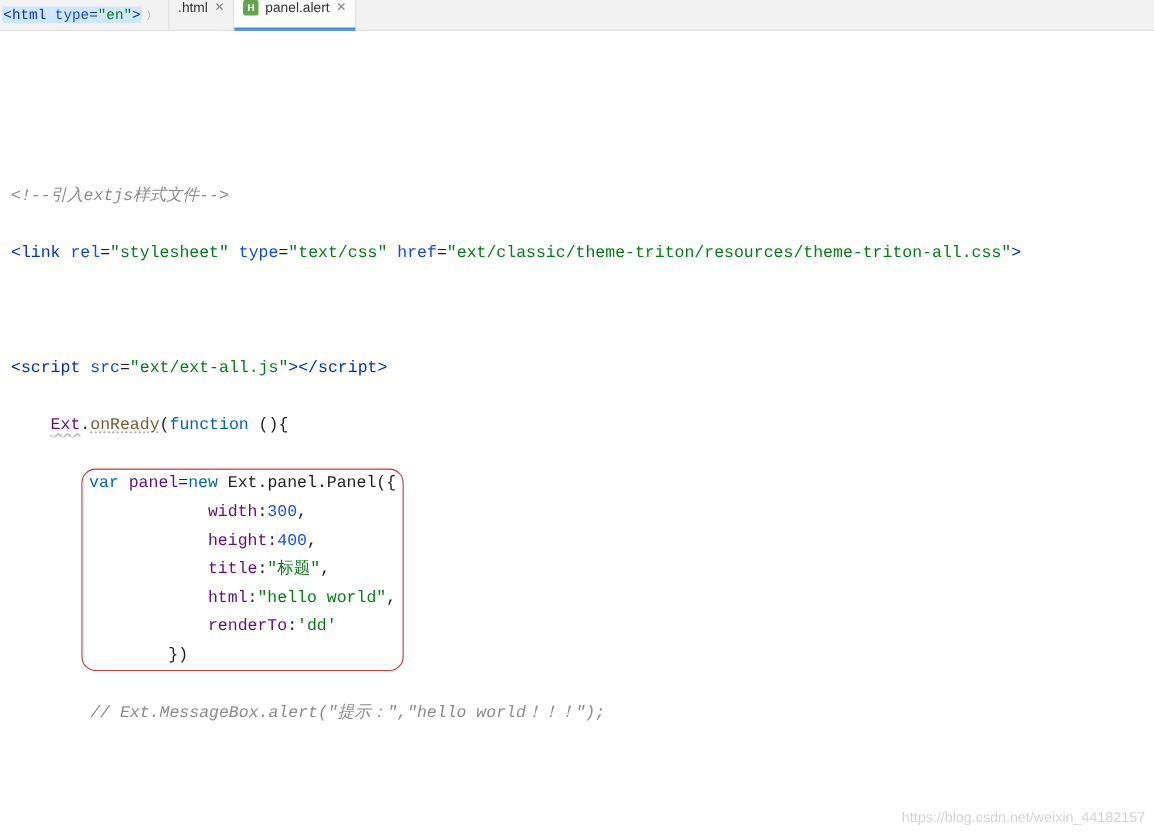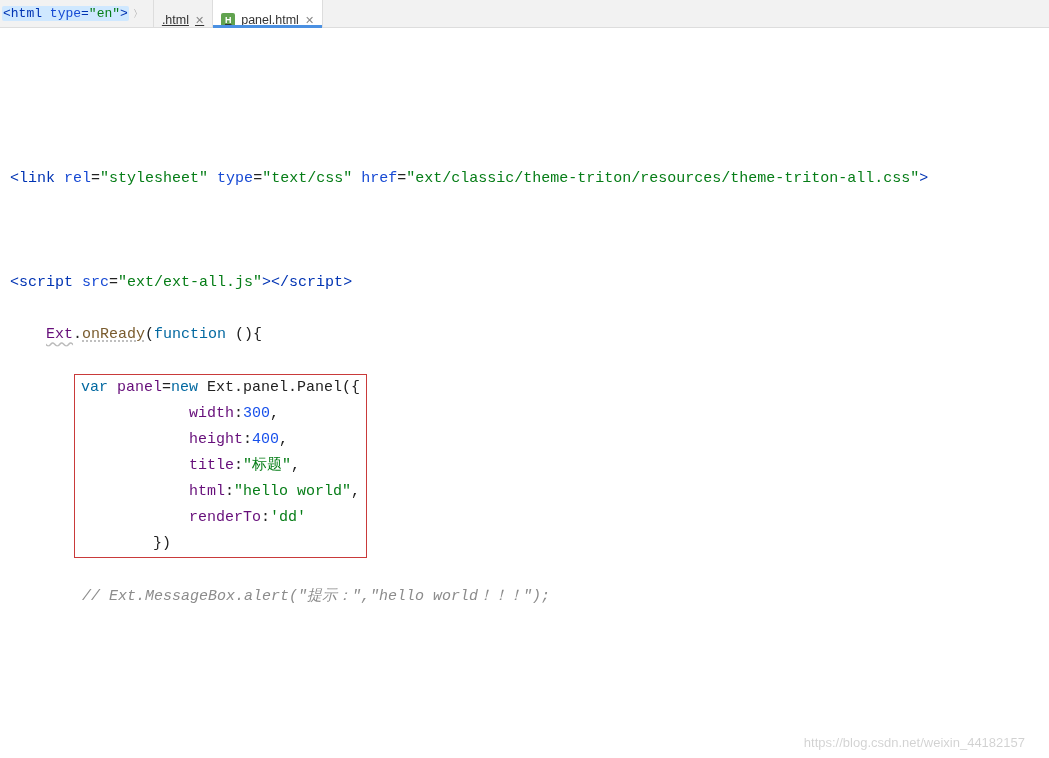--- a/index.html
+++ b/index.html
@@ -31,30 +31,29 @@
   .breadcrumb .str  { color: #067d17; }
   .breadcrumb .hl   { background: #cfe8ff; border-radius: 2px; padding: 0 1px;}
   .breadcrumb .chev { color: #888; margin: 0 4px; font-size: 10px;}
   .tabs {
     display: flex;
     align-items: stretch;
     height: 100%;
   }
   .tab {
     display: flex;
-    align-items: flex-end;
+    align-items: flex-start;
     gap: 6px;
     padding: 0 8px;
     font-family: "Segoe UI", Arial, sans-serif;
     font-size: 12.5px;
     color: #333;
     border-right: 1px solid #ddd;
     cursor: pointer;
     position: relative;
-    text-decoration: underline;
   }
   .tab.active {
     background: #fff;
   }
   .tab.active::after{
     content:"";
     position:absolute;
     left:0; right:0; bottom:-1px;
     height:3px;
     background:#4a90e2;
@@ -89,21 +88,21 @@
   .underline-dots { text-decoration: underline dotted #aaa; text-underline-offset:3px;}
   .wavy        { text-decoration: underline wavy #bbb; text-underline-offset:3px;}
   .redbox {
     border:1px solid #c93a3a;
     padding:0 6px;
     display:inline-block;
     line-height:26px;
   }
   .watermark{
     position:fixed;
-    right:24px;bottom:8px;
+    right:8px;bottom:8px;
     font-family:"Segoe UI",Arial,sans-serif;
     font-size:13px;
     color:rgba(0,0,0,0.18);
     pointer-events:none;
   }
 </style>
 </head>
 <body>
 
 <div class="topbar">
@@ -113,34 +112,35 @@
     </span>
     <span class="chev">〉</span>
   </div>
   <div class="tabs">
     <div class="tab">
       <span>.html</span>
       <span class="close">✕</span>
     </div>
     <div class="tab active">
       <span class="h-icon">H</span>
-      <span>panel.html</span>
+      <span>panel.alert</span>
       <span class="close">✕</span>
     </div>
   </div>
 </div>
 
 <div class="editor">
 <span class="line">&nbsp;</span>
 <span class="line">&nbsp;</span>
+<span class="line"><span class="tok-comment">&lt;!--引入extjs样式文件--&gt;</span></span>
 <span class="line"><span class="tok-tag">&lt;</span><span class="tok-tag">link </span><span class="tok-attr">rel</span><span class="tok-plain">=</span><span class="tok-str">"stylesheet"</span> <span class="tok-attr">type</span><span class="tok-plain">=</span><span class="tok-str">"text/css"</span> <span class="tok-attr">href</span><span class="tok-plain">=</span><span class="tok-str">"ext/classic/theme-triton/resources/theme-triton-all.css"</span><span class="tok-tag">&gt;</span></span>
 <span class="line">&nbsp;</span>
 <span class="line"><span class="tok-tag">&lt;</span><span class="tok-tag">script </span><span class="tok-attr">src</span><span class="tok-plain">=</span><span class="tok-str">"ext/ext-all.js"</span><span class="tok-tag">&gt;&lt;/</span><span class="tok-tag">script</span><span class="tok-tag">&gt;</span></span>
 <span class="line">    <span class="tok-obj wavy">Ext</span><span class="tok-plain">.</span><span class="tok-fn underline-dots">onReady</span><span class="tok-plain">(</span><span class="tok-kw">function </span><span class="tok-plain">(){</span></span>
-<span class="line"><span class="redbox" style="margin-left:64px;"><span class="tok-kw">var </span><span class="tok-obj">panel</span><span class="tok-plain">=</span><span class="tok-kw">new </span><span class="tok-plain">Ext.panel.Panel</span><span class="tok-plain">({</span>
+<span class="line"><span class="redbox" style="margin-left:64px;border-radius:13px;"><span class="tok-kw">var </span><span class="tok-obj">panel</span><span class="tok-plain">=</span><span class="tok-kw">new </span><span class="tok-plain">Ext.panel.Panel</span><span class="tok-plain">({</span>
 <span>            </span><span class="tok-prop">width</span><span class="tok-plain">:</span><span class="tok-num">300</span><span class="tok-plain">,</span>
 <span>            </span><span class="tok-prop">height</span><span class="tok-plain">:</span><span class="tok-num">400</span><span class="tok-plain">,</span>
 <span>            </span><span class="tok-prop">title</span><span class="tok-plain">:</span><span class="tok-str">"标题"</span><span class="tok-plain">,</span>
 <span>            </span><span class="tok-prop">html</span><span class="tok-plain">:</span><span class="tok-str">"hello world"</span><span class="tok-plain">,</span>
 <span>            </span><span class="tok-prop">renderTo</span><span class="tok-plain">:</span><span class="tok-str">'dd'</span>
 <span>        </span><span class="tok-plain">})</span></span></span>
 <span class="line"><span class="tok-comment">        // Ext.MessageBox.alert("提示：","hello world！！！");</span></span>
 
 
 

